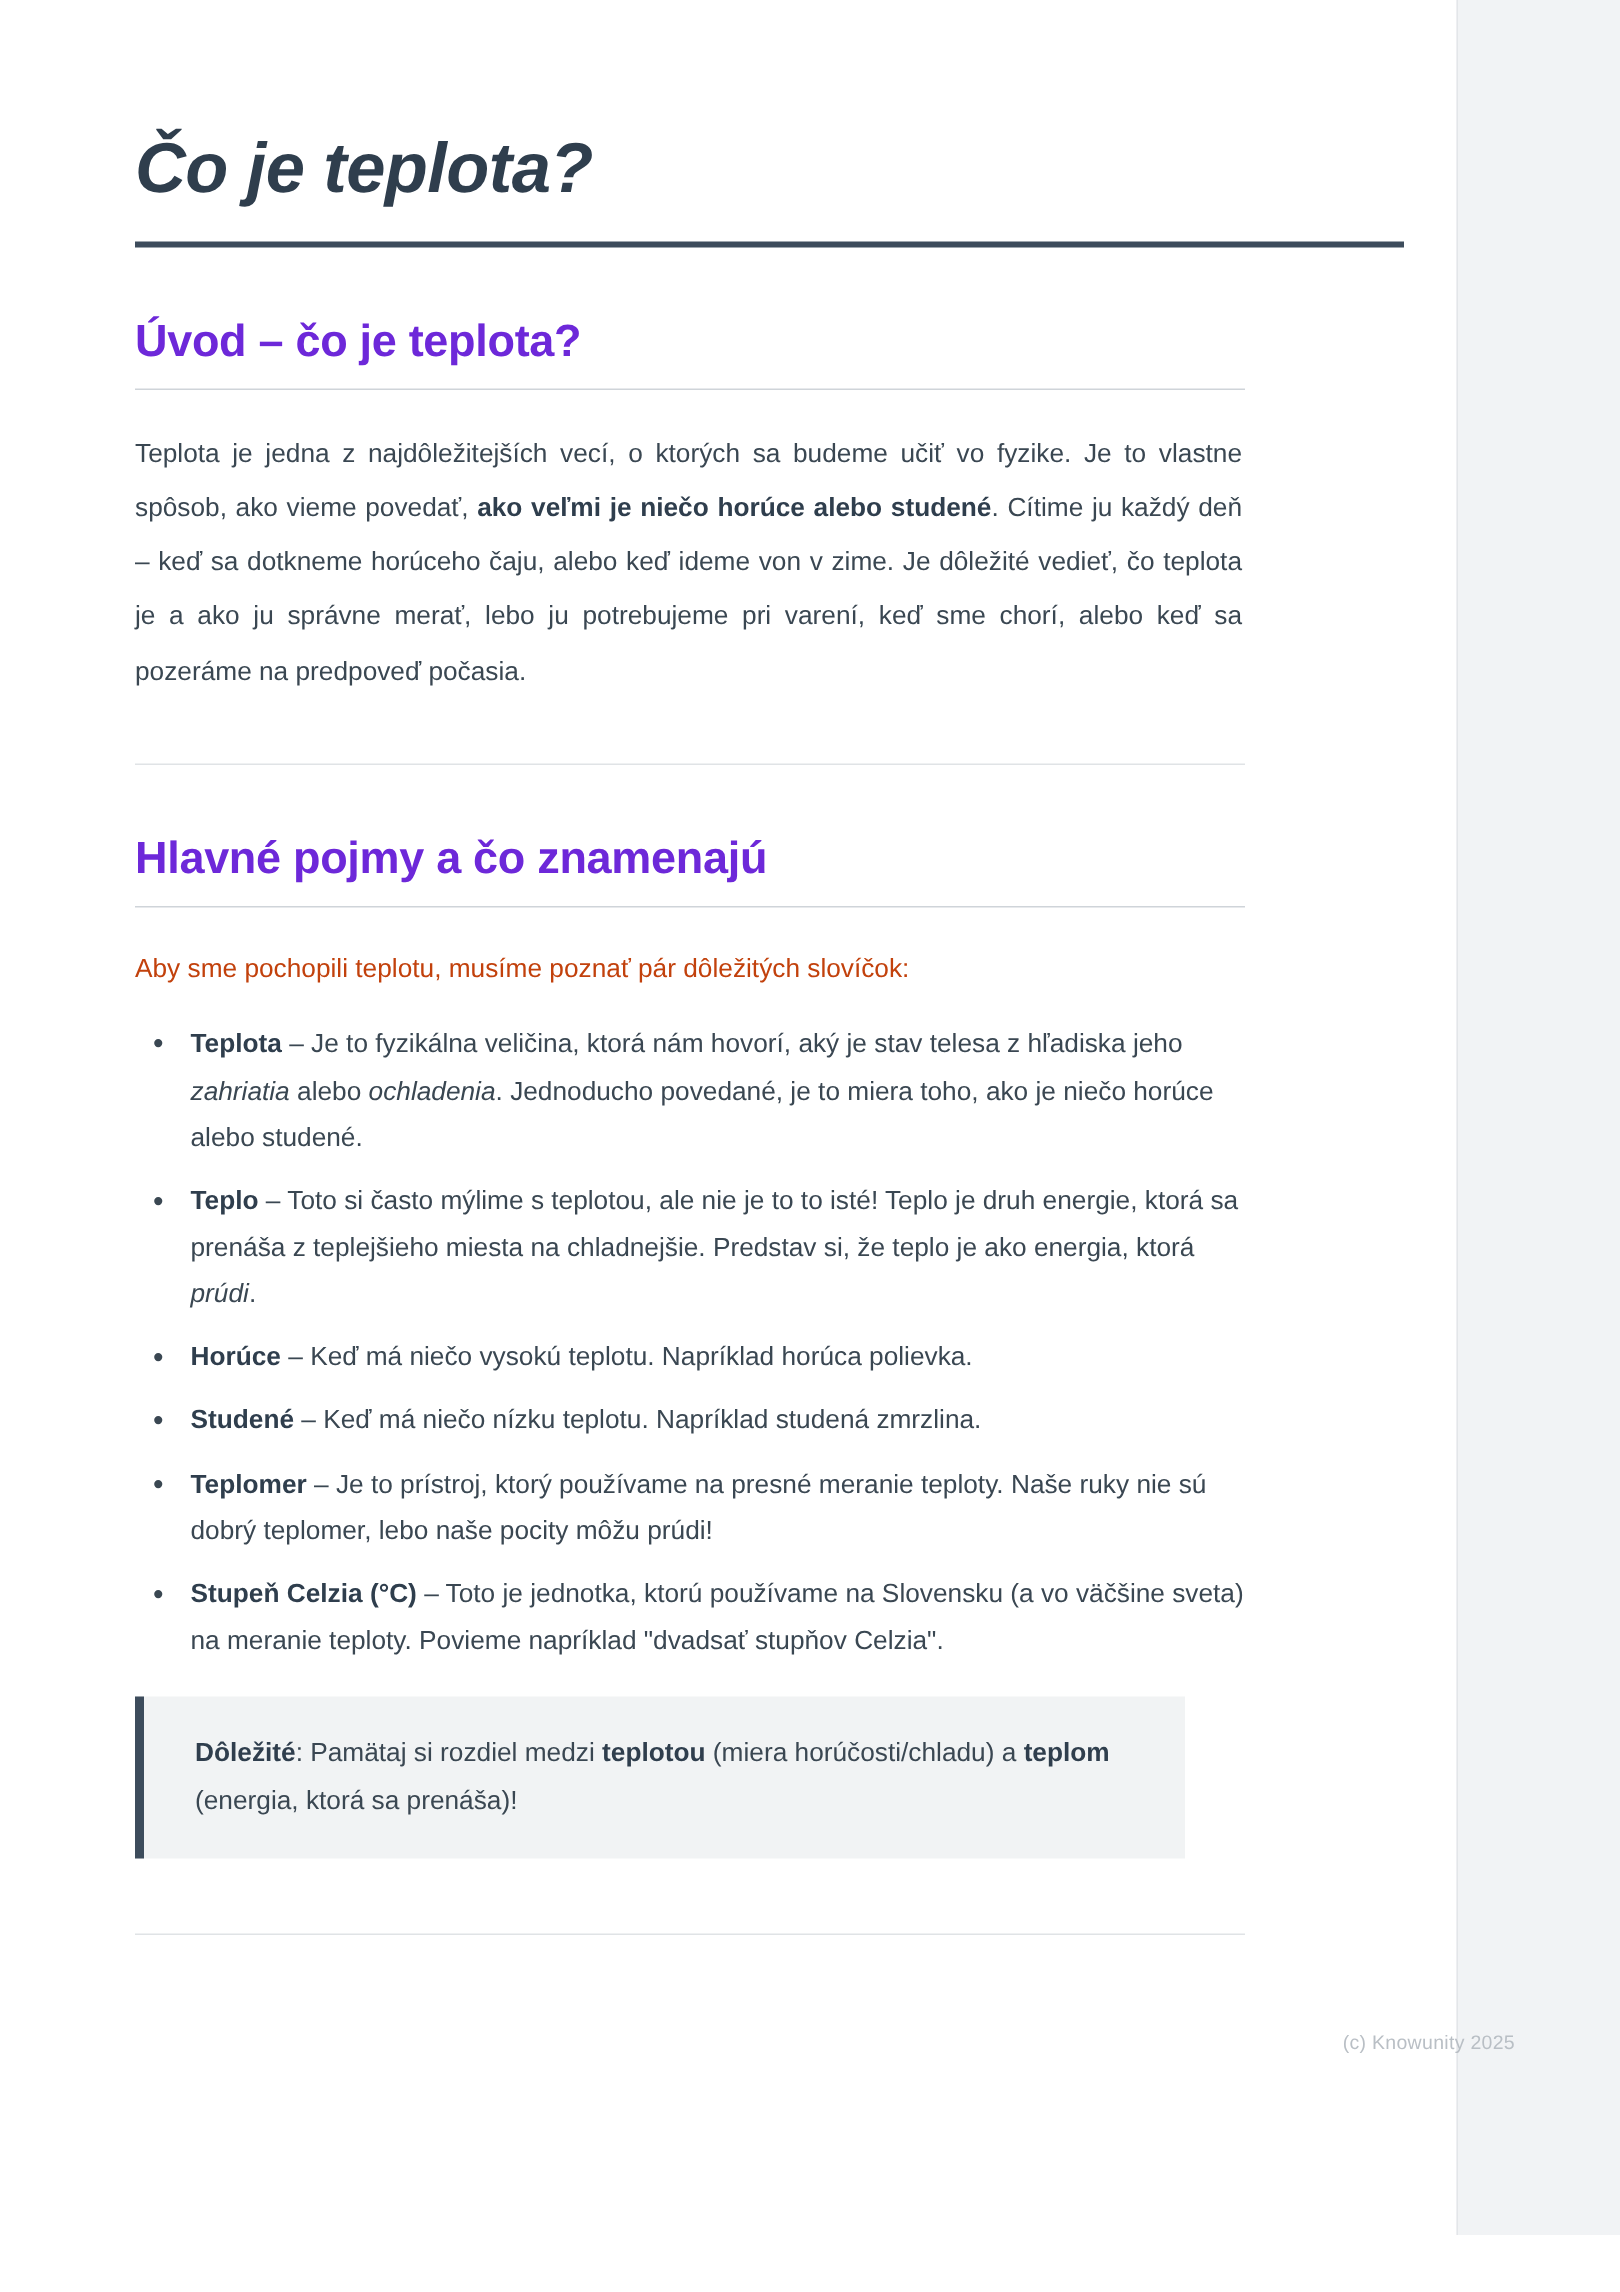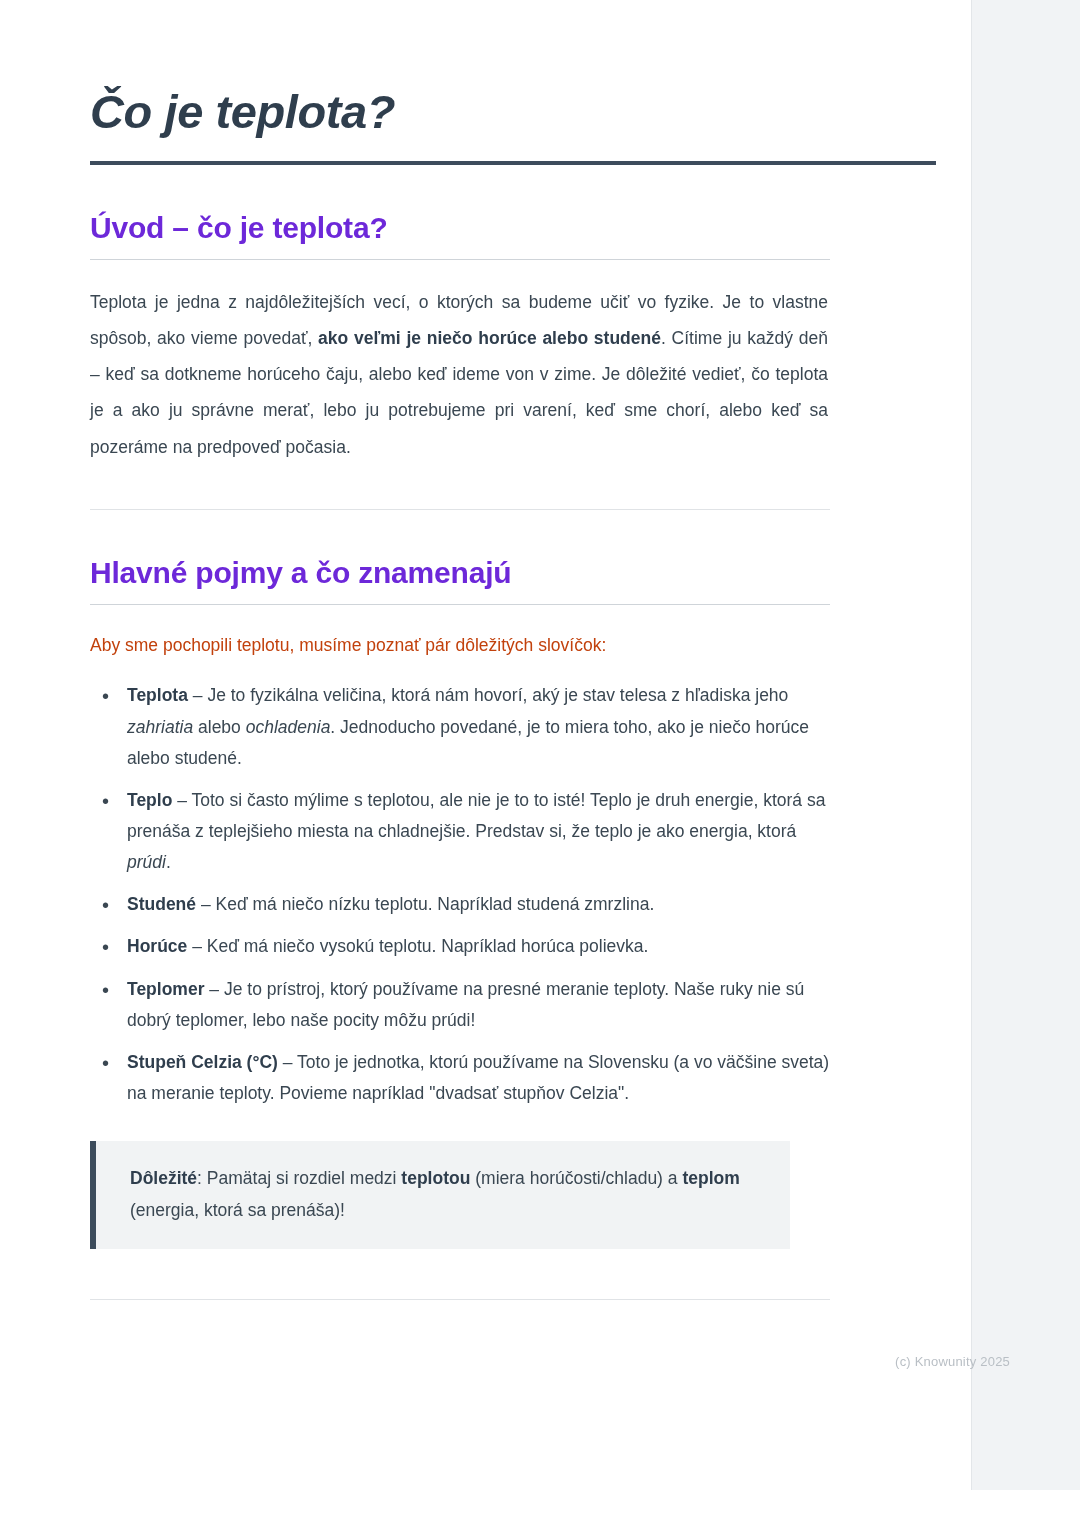--- a/index.html
+++ b/index.html
@@ -103,21 +103,21 @@
     content: "\2022";
     position: absolute;
     left: 12px;
     top: -1px;
     font-size: 20px;
     color: #3a4752;
   }
   b, strong { font-weight: 700; color: #2f3e4d; }
   i, em { font-style: italic; }
   .callout {
-    margin-top: 32px;
+    margin-top: 22px;
     width: 700px;
     background: #f1f3f4;
     border-left: 6px solid #3d4c5c;
     padding: 22px 24px 22px 34px;
     box-sizing: border-box;
   }
   .callout p {
     margin: 0;
     font-size: 17.5px;
     line-height: 1.82;
@@ -158,22 +158,22 @@
     <div class="divider"></div>
 
     <h2 class="section-title">Hlavné pojmy a čo znamenajú</h2>
     <div class="section-rule"></div>
 
     <p class="lead-text">Aby sme pochopili teplotu, musíme poznať pár dôležitých slovíčok:</p>
 
     <ul class="term-list">
         <li><b>Teplota</b><span> – Je to fyzikálna veličina, ktorá nám hovorí, aký je stav telesa z hľadiska jeho </span><i>zahriatia</i><span> alebo </span><i>ochladenia</i><span>. Jednoducho povedané, je to miera toho, ako je niečo horúce alebo studené.</span></li>
         <li><b>Teplo</b><span> – Toto si často mýlime s teplotou, ale nie je to to isté! Teplo je druh energie, ktorá sa prenáša z teplejšieho miesta na chladnejšie. Predstav si, že teplo je ako energia, ktorá </span><i>prúdi</i><span>.</span></li>
+        <li><b>Horúce</b><span> – Keď má niečo vysokú teplotu. Napríklad horúca polievka.</span></li>
         <li><b>Studené</b><span> – Keď má niečo nízku teplotu. Napríklad studená zmrzlina.</span></li>
-        <li><b>Horúce</b><span> – Keď má niečo vysokú teplotu. Napríklad horúca polievka.</span></li>
         <li><b>Teplomer</b><span> – Je to prístroj, ktorý používame na presné meranie teploty. Naše ruky nie sú dobrý teplomer, lebo naše pocity môžu prúdi!</span></li>
         <li><b>Stupeň Celzia (°C)</b><span> – Toto je jednotka, ktorú používame na Slovensku (a vo väčšine sveta) na meranie teploty. Povieme napríklad "dvadsať stupňov Celzia".</span></li>
       </ul>
 
     <div class="callout">
       <p><b>Dôležité</b><span>: Pamätaj si rozdiel medzi </span><b>teplotou</b><span> (miera horúčosti/chladu) a </span><b>teplom</b><span> (energia, ktorá sa prenáša)!</span></p>
     </div>
 
     <div class="bottom-divider"></div>
   </div>

